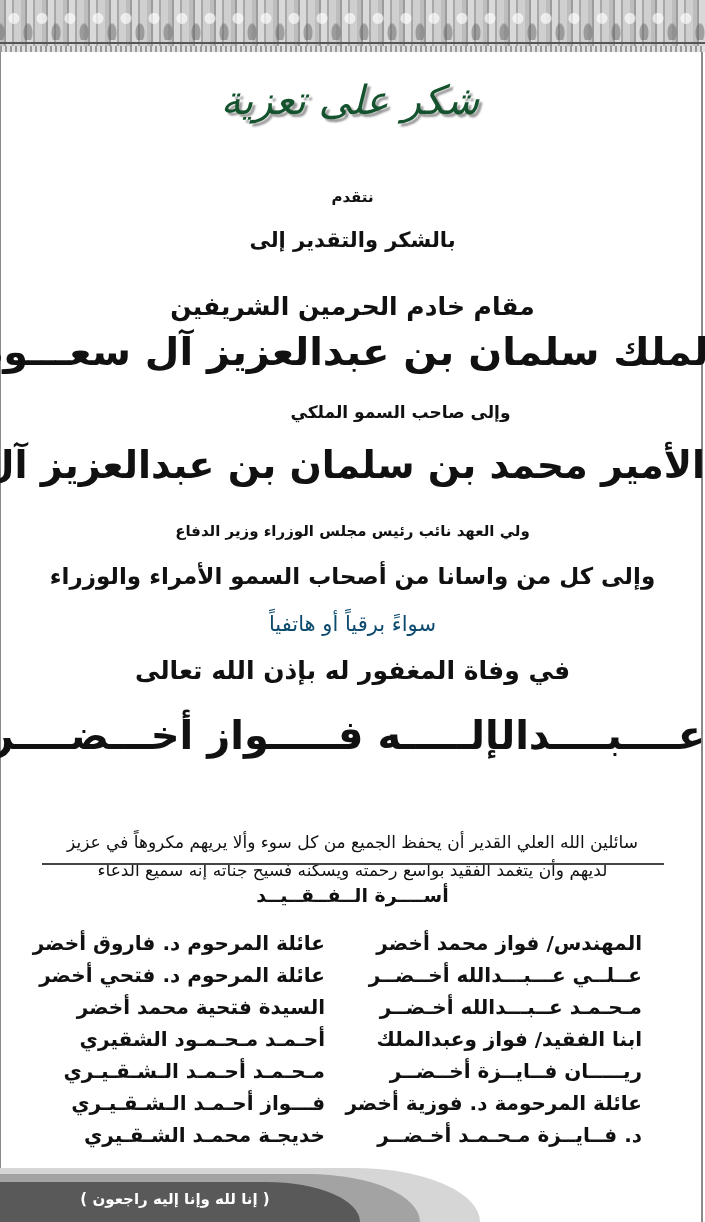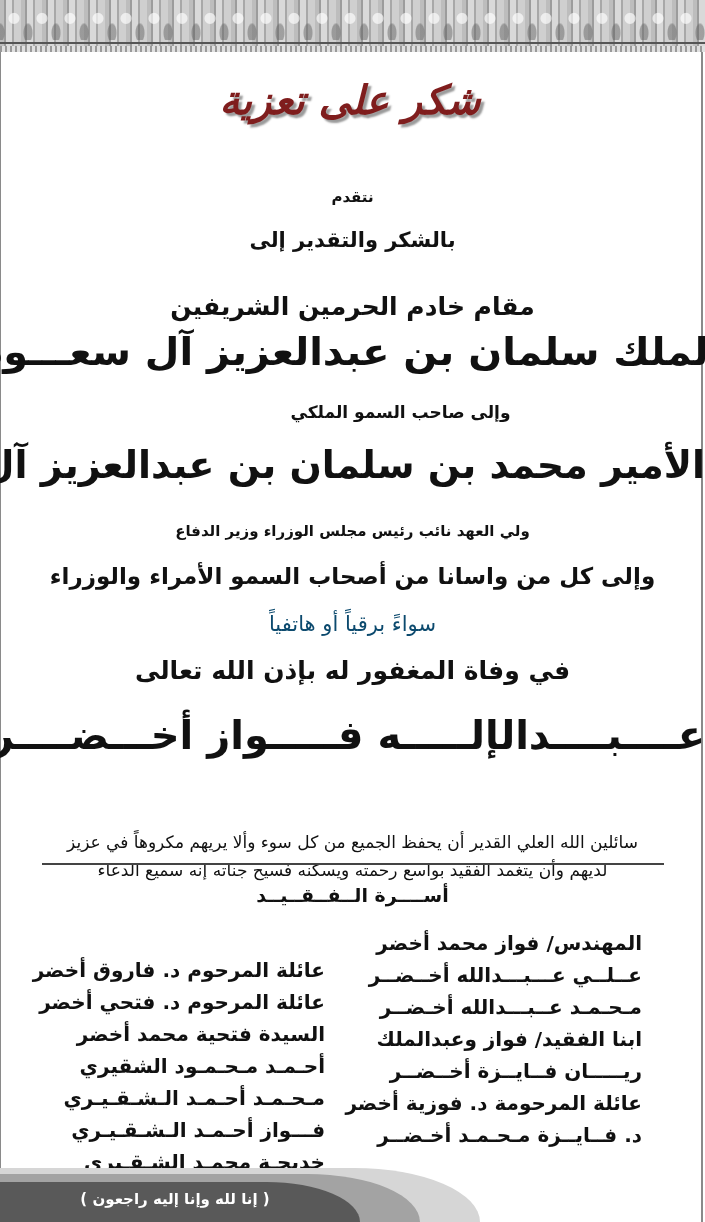--- a/index.html
+++ b/index.html
@@ -15,22 +15,22 @@
   .border-top::before { content:""; position:absolute; left:0; top:4px; width:100%; height:36px;
     background:
       radial-gradient(circle at 50% 40%, rgba(255,255,255,0.65) 0 5px, transparent 6px) 0 0/28px 36px,
       radial-gradient(ellipse at 50% 80%, rgba(90,90,90,0.45) 0 4px, transparent 5px) 14px 0/28px 36px; }
   .border-top::after { content:""; position:absolute; left:0; top:42px; width:100%; height:2px; background:#555; }
   .border-strip { position:absolute; left:0; top:46px; width:705px; height:6px;
     background:repeating-linear-gradient(90deg,#9a9a9a 0 2px,#e0e0e0 2px 5px); }
 
   .title-logo { position:absolute; left:210px; top:62px; width:280px; height:75px;
     display:flex; align-items:center; justify-content:center;
-    font-family:"DejaVu Serif", serif; font-size:40px; font-style:italic; font-weight:bold;
-    color:#7f1d1d; text-shadow:3px 3px 2px #9a9a9a; direction:rtl; }
+    font-family:"DejaVu Serif", serif; font-size:40px; font-style:italic; font-weight:normal;
+    color:#14532d; text-shadow:3px 3px 2px #9a9a9a; direction:rtl; }
 
   .line { position:absolute; left:0; width:705px; text-align:center; direction:rtl; white-space:nowrap; }
   .l1 { top:188px; font-size:15px; font-weight:600; }
   .l2 { top:228px; font-size:21px; font-weight:600; }
   .l3 { top:292px; font-size:25px; font-weight:bold; }
   .l4 { top:330px; font-size:38px; font-weight:900; letter-spacing:-0.5px; transform:scaleX(1.05); }
   .l5 { top:402px; font-size:17px; font-weight:bold;margin-left:48px; }
   .l6 { top:443px; font-size:38px; font-weight:900; transform:scaleX(1.0); }
   .l7 { top:522px; font-size:15px; font-weight:bold; }
   .l8 { top:563px; font-size:23px; font-weight:bold; }
@@ -38,21 +38,21 @@
   .l10{ top:656px; font-size:25px; font-weight:bold; }
   .l11{ top:712px; font-size:40px; font-weight:900; letter-spacing:6px; }
   .para { position:absolute; left:20px; width:665px; top:828px; text-align:center; direction:rtl;
           font-size:17px; line-height:28px; color:#111; }
   .divider { position:absolute; left:42px; top:863px; width:622px; height:2px; background:#444; }
 
   .family-head { position:absolute; left:0; width:705px; top:884px; text-align:center; direction:rtl;
                  font-size:19px; font-weight:bold; letter-spacing:3px; }
   .col { position:absolute; top:927px; direction:rtl; text-align:right; }
   .col.right { right:63px; width:300px; }
-  .col.left { right:380px; width:300px;margin-top:27px; }
+  .col.left { right:380px; width:300px; }
   .col .row { height:32px; line-height:32px; font-size:20px; font-weight:bold; white-space:nowrap; }
 
   .footer { position:absolute; left:0; top:1168px; width:705px; height:54px; overflow:hidden; }
   .band1 { position:absolute; left:0; top:0; width:480px; height:54px; background:#d6d6d6;
            border-top-right-radius:140px 60px; }
   .band2 { position:absolute; left:0; top:6px; width:420px; height:48px; background:#a3a3a3;
            border-top-right-radius:140px 60px; }
   .band3 { position:absolute; left:0; top:14px; width:360px; height:40px; background:#595959;
            border-top-right-radius:140px 60px; }
   .footer-text { position:absolute; left:45px; top:22px; width:260px; text-align:center; direction:rtl;

